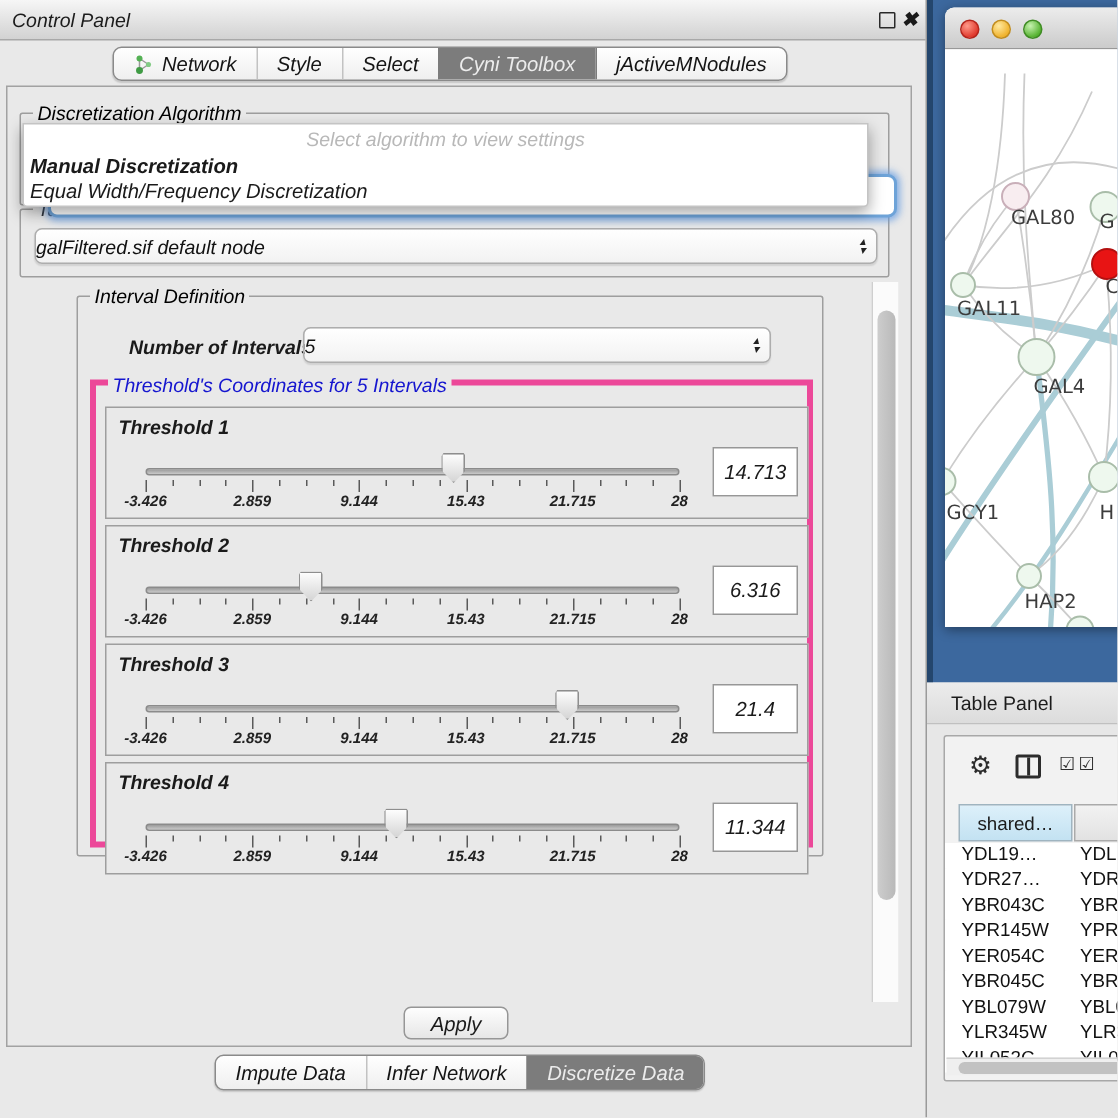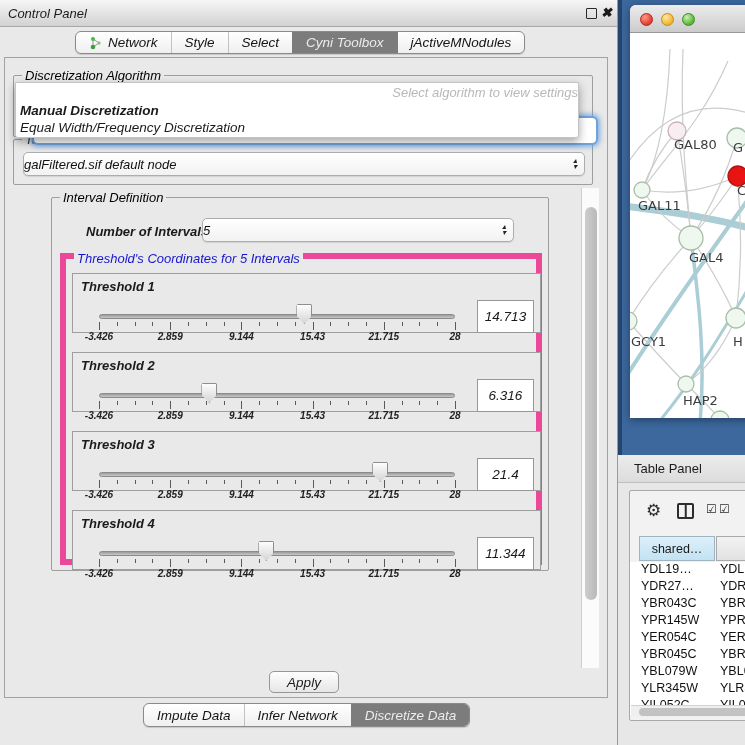--- a/index.html
+++ b/index.html
@@ -36,21 +36,21 @@
   .gt-blue  { color:#1515cf; }
 
   
   .algo-group { left:8px; top:17px; width:580px; height:62px; }
   .focus-combo { position:absolute; left:18px; top:40px; width:566px; height:29px;
     background:#fff; border:2px solid #6ea3d8; border-radius:6px;
     box-shadow:0 0 5px 2px rgba(100,155,225,.75); z-index:1; }
   .popup { position:absolute; left:10px; top:24px; width:564px; height:56px; z-index:5;
     background:#fff; border:1px solid #c4c4c4; border-radius:0 0 3px 3px;
     box-shadow:0 4px 10px rgba(0,0,0,.35); padding-top:2px; }
-  .popup-hint { text-align:right; color:#b8b8b8; font-size:13px; height:17px; }
+  .popup-hint { text-align:center; color:#b8b8b8; font-size:13px; height:17px; }
   .popup-item { padding:0 4px; font-size:13.5px; height:17px; line-height:17px; }
   .popup-item.bold { font-weight:bold; }
 
   
   .tdata-group { left:8px; top:81px; width:580px; height:46px; }
   .combo { position:absolute; background:linear-gradient(#ffffff,#f2f2f2);
     border:1px solid #adadad; border-radius:5px; box-shadow:0 1px 1px rgba(0,0,0,.1);
     font-size:13px; color:#111; display:flex; align-items:center; }
   .stepper { position:absolute; right:7px; top:50%; transform:translateY(-50%);
     display:flex; flex-direction:column; align-items:center; color:#222; }
@@ -61,23 +61,23 @@
   .vp { position:absolute; left:3px; top:130px; width:591px; height:480px; overflow:hidden; }
   .vp-scrollbar { position:absolute; left:573px; top:0; width:18px; height:480px;
     background:#fbfbfb; border-left:1px solid #cfcfcf; }
   .vp-thumb { position:absolute; left:3px; top:19px; width:12px; height:393px;
     background:linear-gradient(to right,#cdcdcd,#b9b9b9); border-radius:6px; }
 
   .interval-group { left:43px; top:9px; width:498px; height:374px; }
   .noi-label { position:absolute; left:34px; top:26px; font-weight:bold; font-size:13px; }
   .noi-combo { left:150px; top:20px; width:312px; height:24px; }
   .thr-group { position:absolute; left:8px; top:55px; width:482px; height:312px;
-    border:6px solid #ec4899; }
-
-  .threshold-panel { position:absolute; left:6px; width:469px; height:60px;
+    border:4px solid #ec4899; }
+
+  .threshold-panel { position:absolute; left:6px; width:469px; height:75px;
     border:1px solid #9e9e9e; background:#e9e9e9; }
   .th-label { position:absolute; left:8px; top:5px; font-weight:bold; font-size:13px; }
   .track { position:absolute; left:26px; top:40px; width:356px; height:5px;
     background:linear-gradient(#9b9b9b,#c9c9c9); border:1px solid #8b8b8b; border-radius:3px; }
   .thumb { position:absolute; top:30px; width:16px; height:20px;
     background:linear-gradient(#fdfdfd,#d5d5d5); border:1px solid #8e8e8e;
     clip-path:polygon(8% 0,92% 0,100% 10%,100% 58%,50% 100%,0 58%,0 10%); }
   .ticks { position:absolute; left:26px; top:48px; width:356px; height:8px; }
   .ticks i { position:absolute; width:1px; background:#5a5a5a; top:0; }
   .tick-labels { position:absolute; left:26px; top:57px; width:356px; height:12px; }

